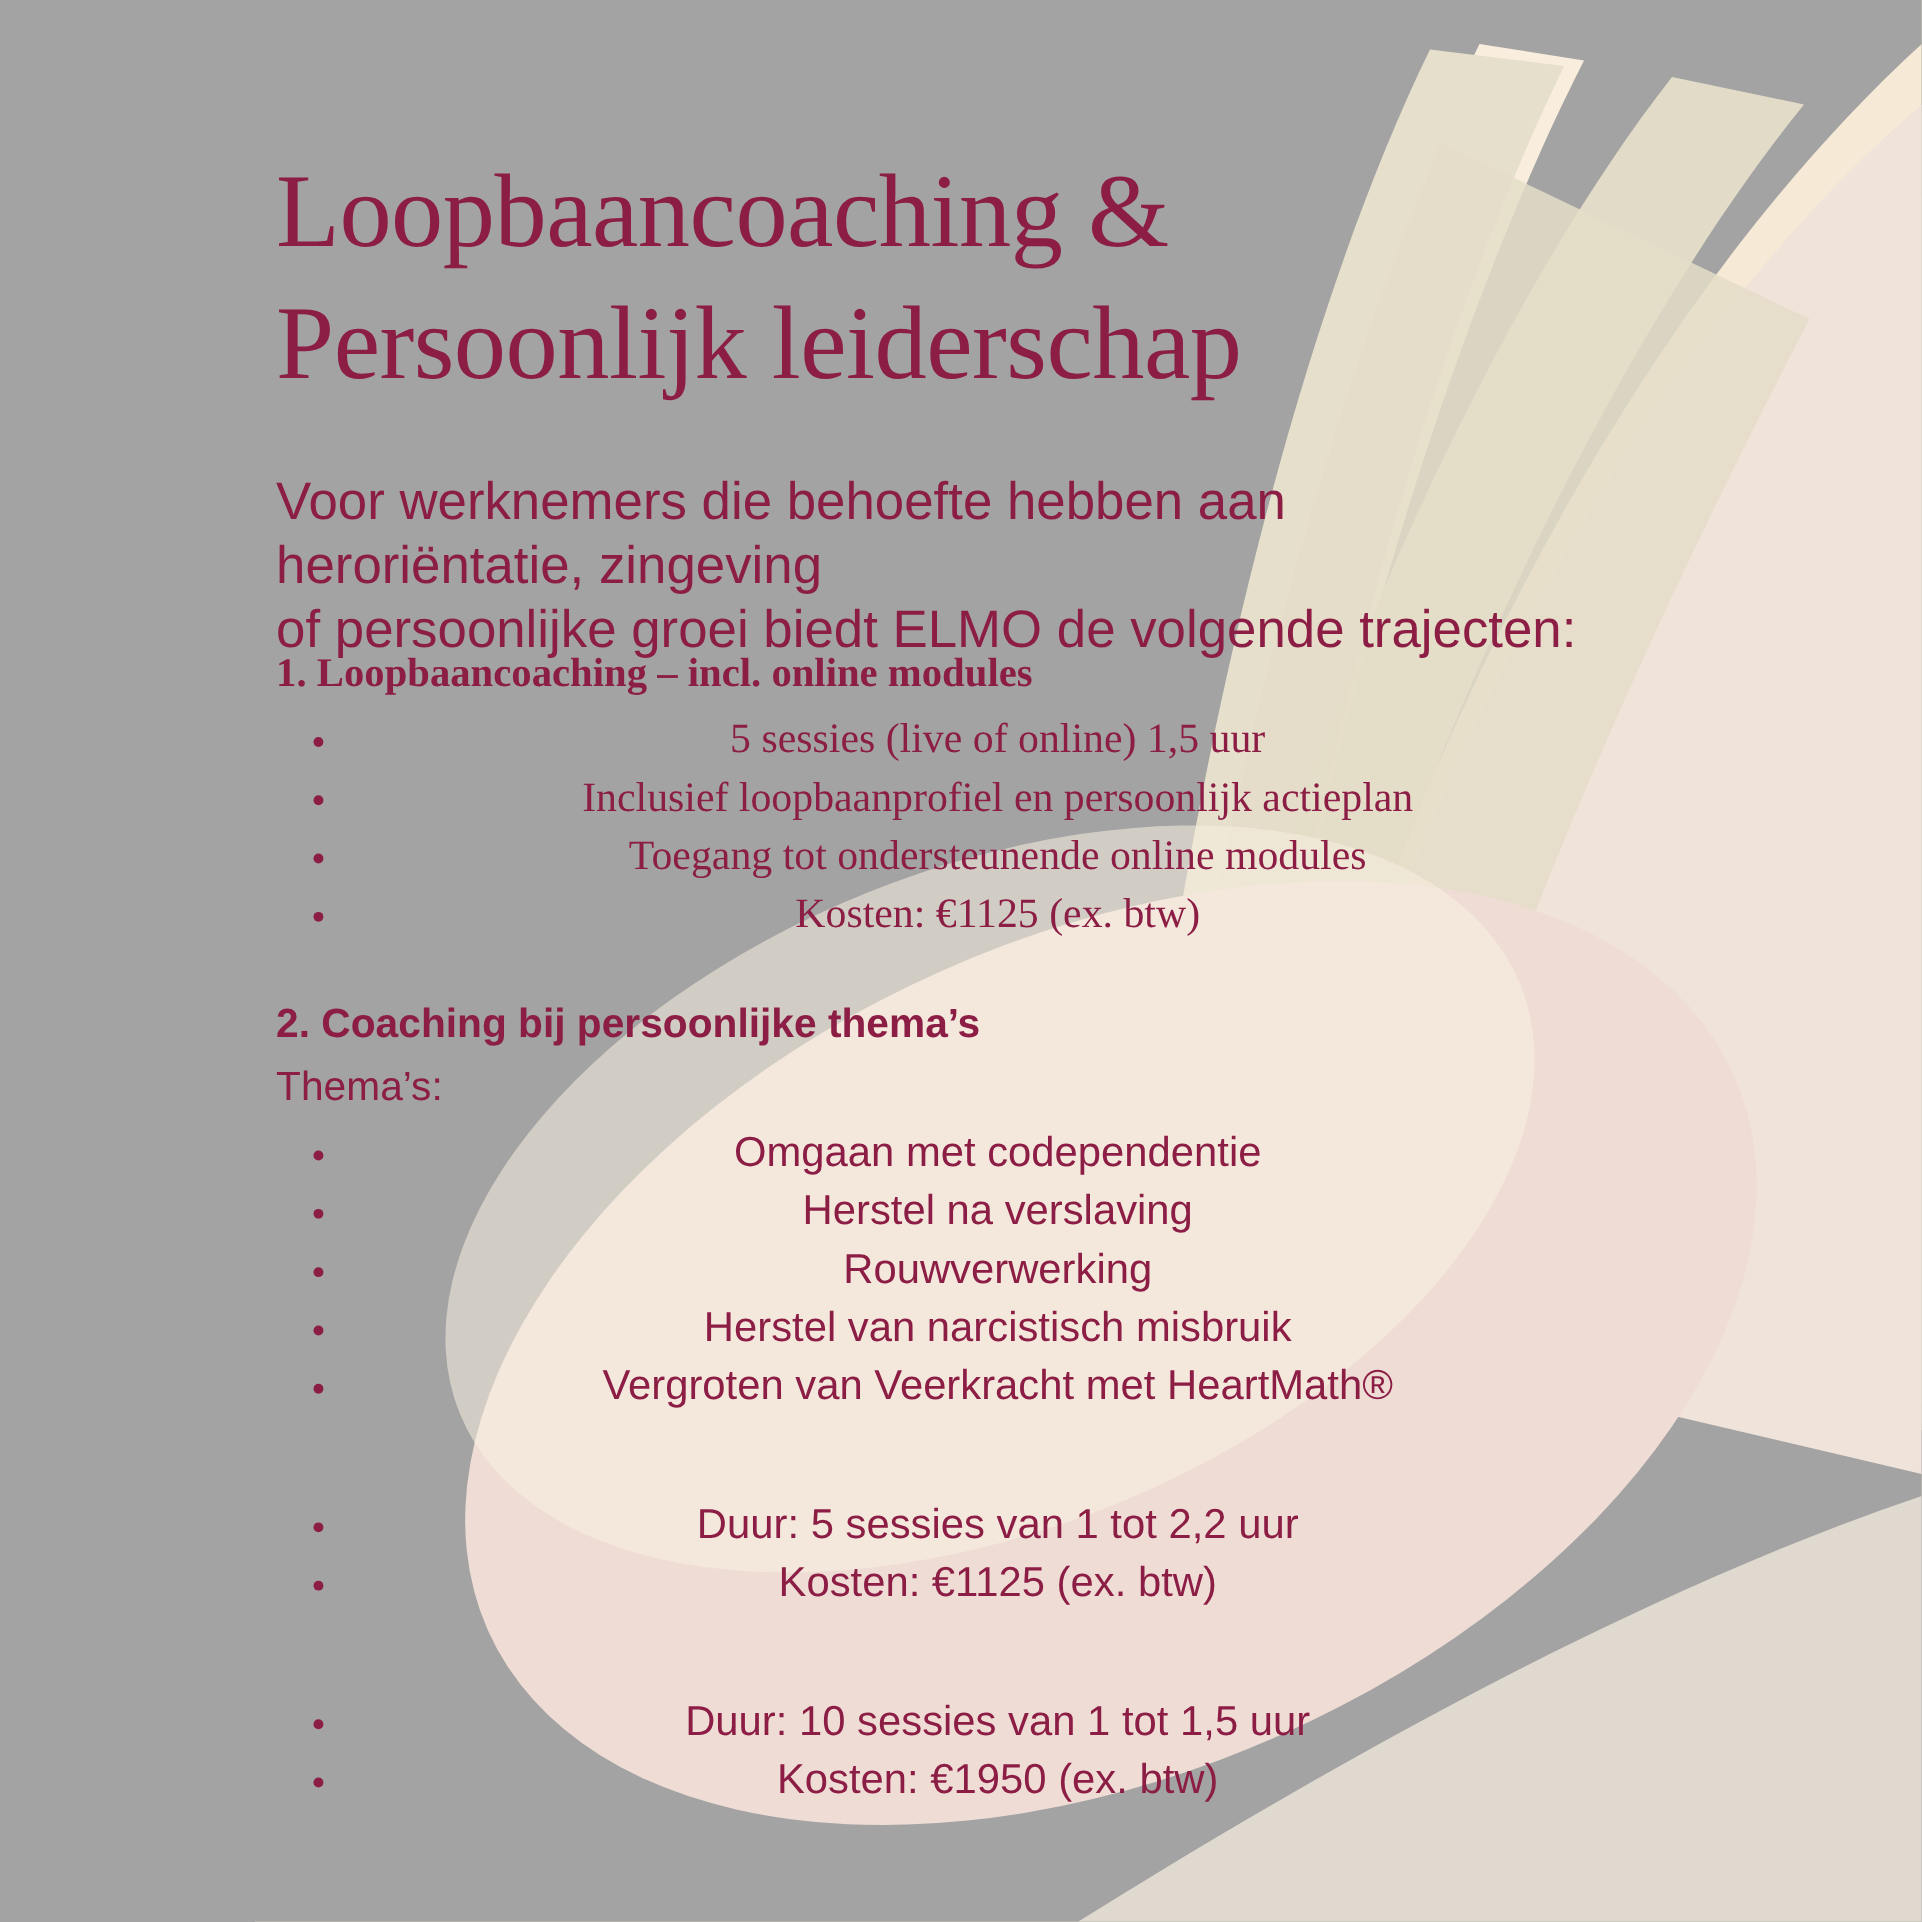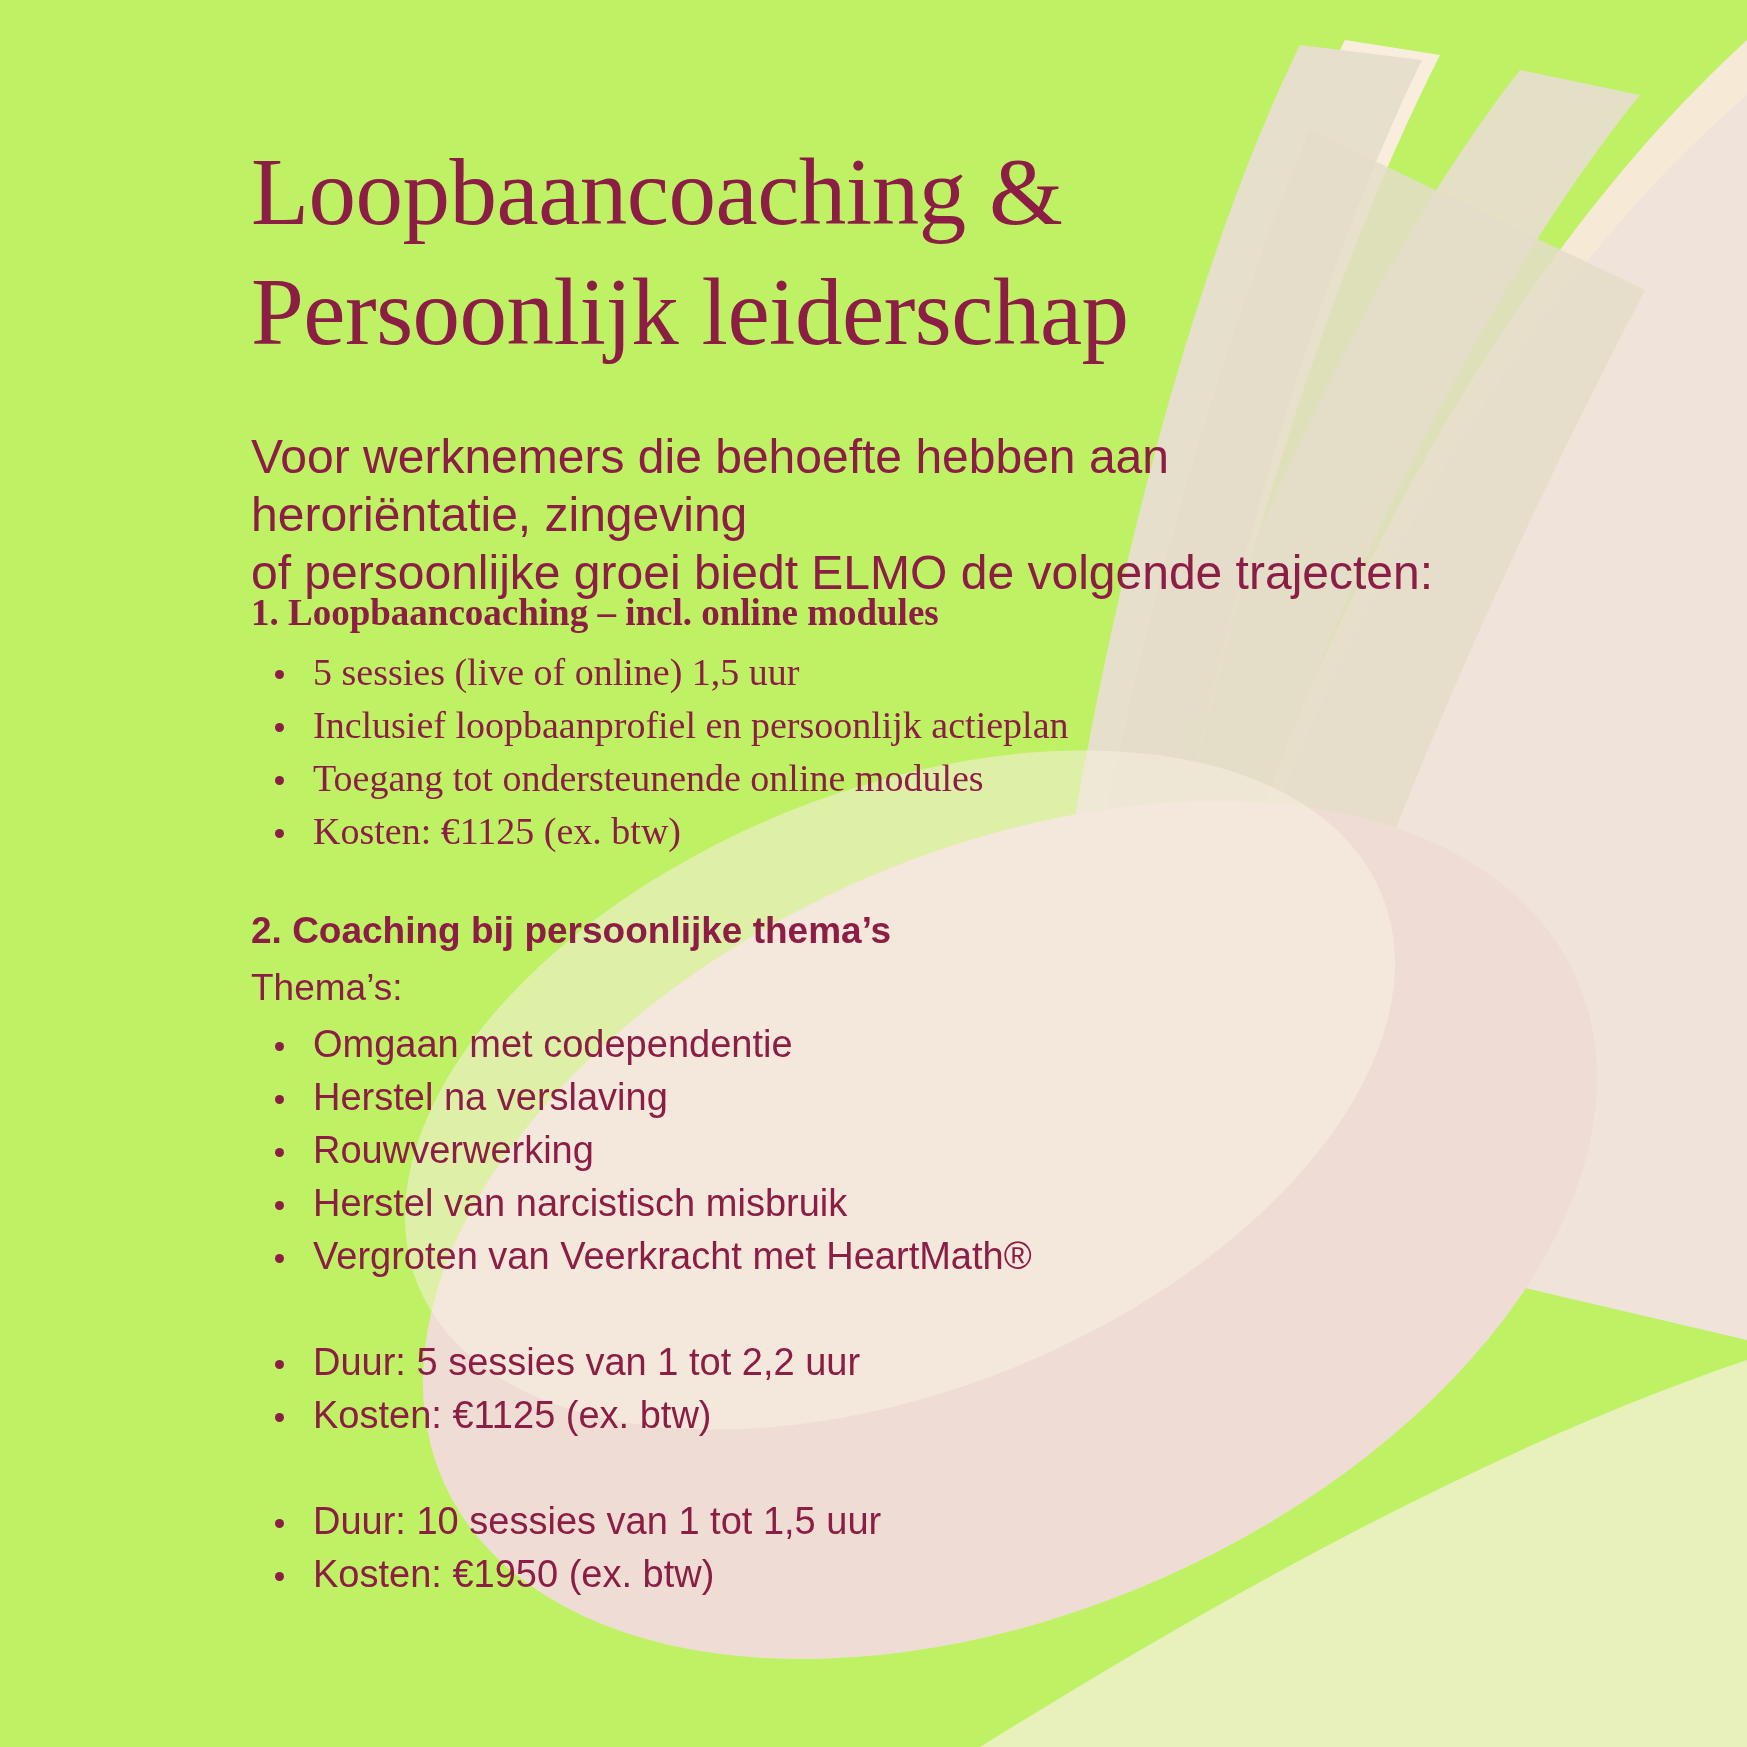--- a/index.html
+++ b/index.html
@@ -11,21 +11,21 @@
     height: 1747px;
     background: #FCF2E2;
     font-family: "Liberation Sans", sans-serif;
     overflow: hidden;
   }
 
   .poster {
     position: relative;
     width: 1747px;
     height: 1747px;
-    background: #bef264;
+    background: #a3a3a3;
     overflow: hidden;
   }
 
   
   .bg-layer {
     position: absolute;
     inset: 0;
     width: 1747px;
     height: 1747px;
     pointer-events: none;
@@ -87,22 +87,23 @@
   .section-subheading {
     margin: 0 0 6px 0;
     font-size: 37px;
     line-height: 48px;
     font-weight: 400;
     color: #8C1D45;
   }
 
   ul.bullets {
     list-style: none;
-    margin: 0;
+    margin: 10px;
     padding: 0;
+    text-align: center;
   }
 
   ul.bullets li {
     position: relative;
     margin: 0;
     padding: 0 0 0 62px;
     font-size: 38px;
     line-height: 53px;
     color: #8C1D45;
   }

